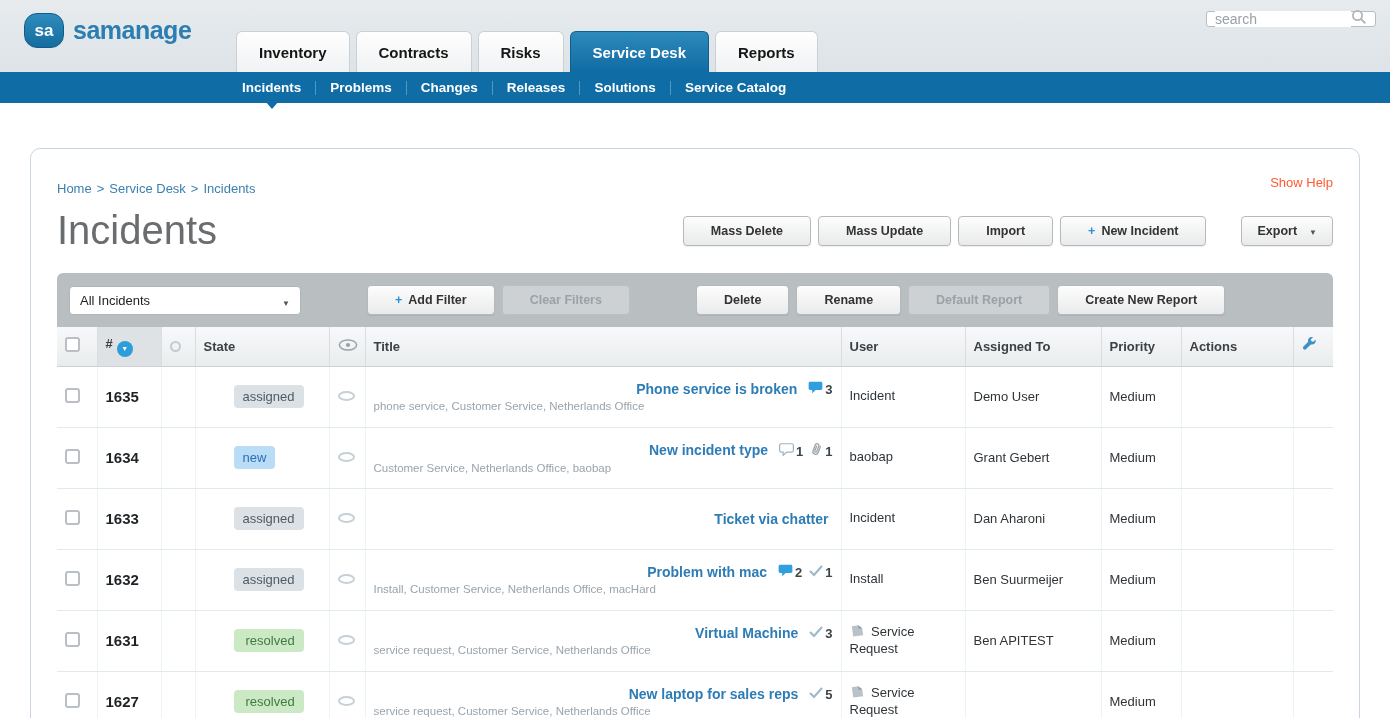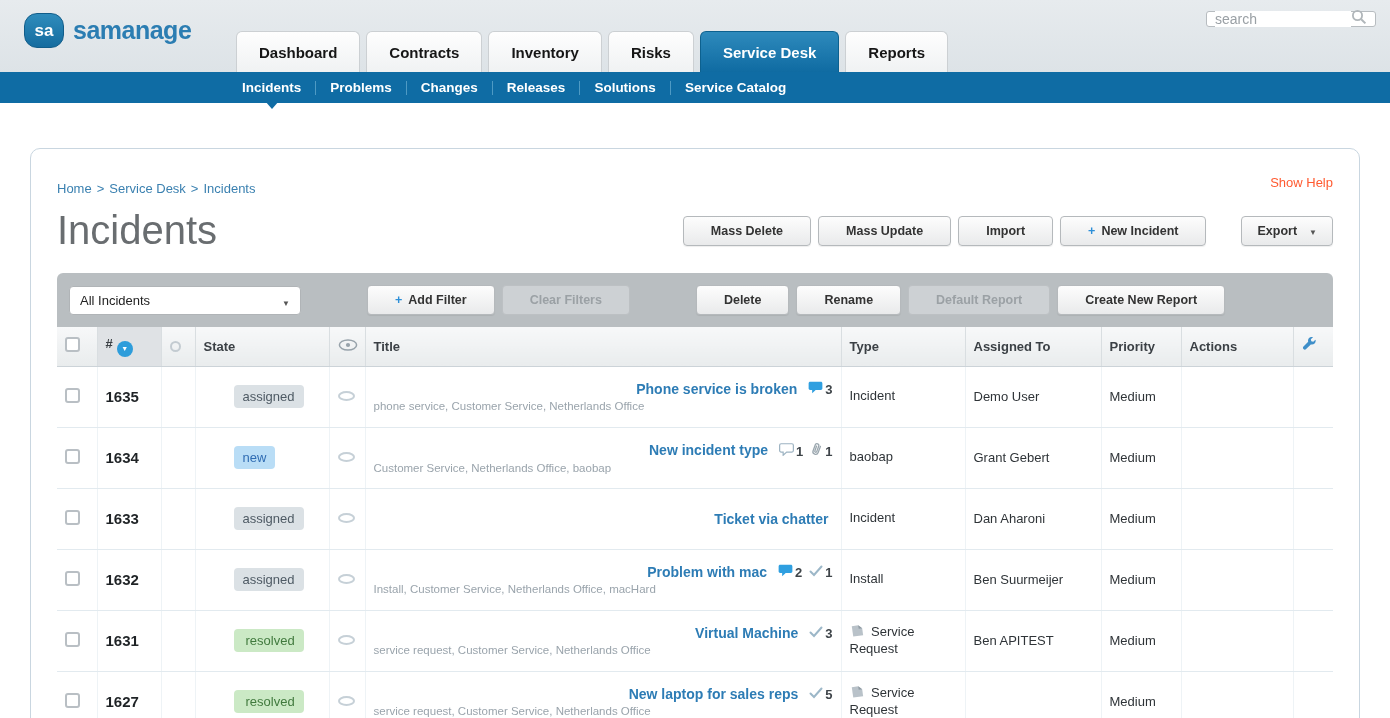--- a/index.html
+++ b/index.html
@@ -117,23 +117,22 @@
 </style>
 </head>
 <body>
 
 <div class="top-header">
   <div class="brand">
     <div class="logo-badge">sa</div>
     <div class="brand-name">samanage</div>
   </div>
   <div class="main-tabs" id="main-tabs">
-      <span class="tab">Dashboard</span>
+      <span class="tab">Inventory</span>
       <span class="tab">Contracts</span>
-      <span class="tab">Inventory</span>
       <span class="tab">Risks</span>
       <span class="tab active">Service Desk</span>
       <span class="tab">Reports</span>
     </div>
   <div class="search-box">
     <input type="text" placeholder="search" style="">
     <span>
       <svg width="16" height="16" viewBox="0 0 16 16">
         <circle cx="6.5" cy="6.5" r="4.6" fill="none" stroke="#b0b6ba" stroke-width="1.8"></circle>
         <line x1="10.2" y1="10.2" x2="14.4" y2="14.4" stroke="#b0b6ba" stroke-width="2"></line>
@@ -229,21 +228,21 @@
           <span class="circle-icon"></span>
         </th>
         <th>State</th>
         <th>
           <svg width="20" height="12" viewBox="0 0 20 12">
             <ellipse cx="10" cy="6" rx="8.6" ry="5" fill="none" stroke="#97a2aa" stroke-width="1.5"></ellipse>
             <circle cx="10" cy="6" r="2.1" fill="#97a2aa"></circle>
           </svg>
         </th>
         <th>Title</th>
-        <th>Type</th>
+        <th>User</th>
         <th>Assigned To</th>
         <th>Priority</th>
         <th>Actions</th>
         <th>
           <span class="wrench-btn">
             <svg width="15" height="15" viewBox="0 0 16 16">
               <path fill="#3f8fc9" d="M14.6 4.1c0-.5-.1-.9-.3-1.3l-2.3 2.3-2.1-.5-.5-2.1L11.7.2c-.4-.2-.8-.3-1.3-.3C8.2-.1 6.4 1.7 6.4 3.9c0 .4.1.8.2 1.2l-5 5c-.8.8-.8 2 0 2.8.8.8 2 .8 2.8 0l5-5c.4.1.8.2 1.2.2 2.2 0 4-1.8 4-4z"></path>
             </svg>
           </span>
         </th>

